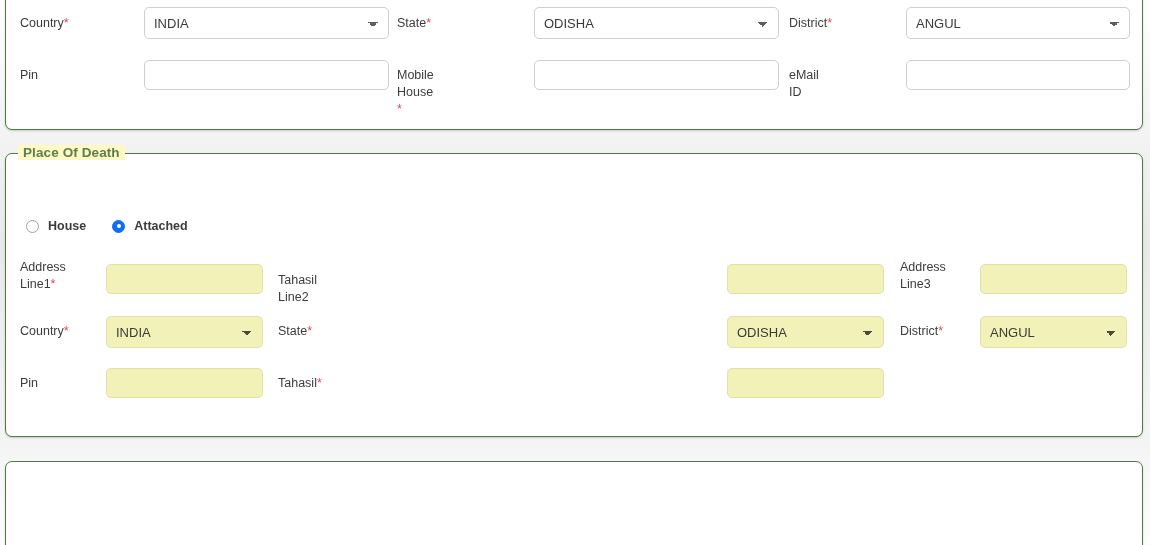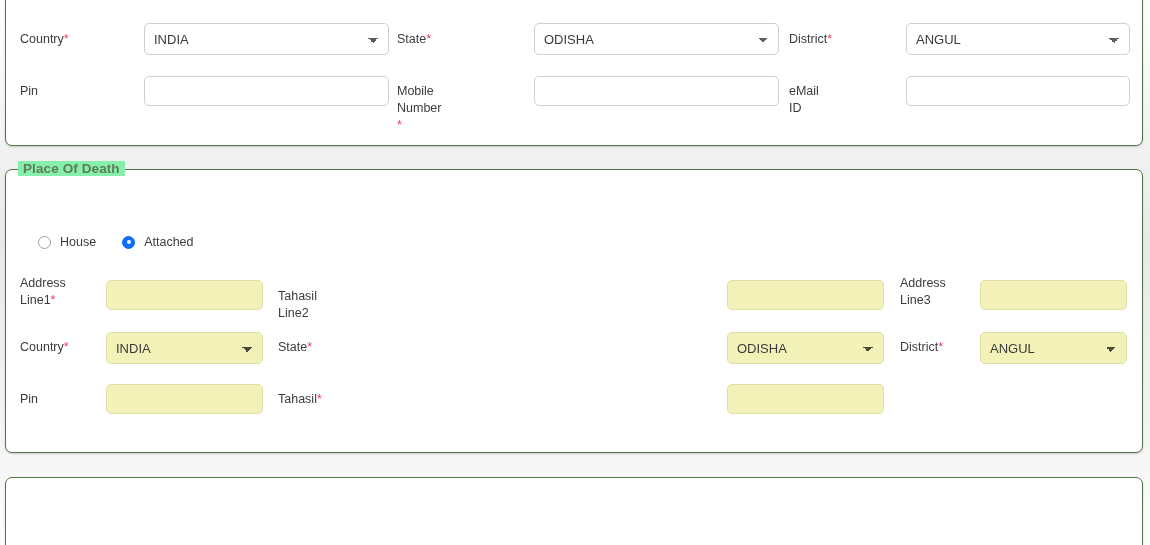--- a/index.html
+++ b/index.html
@@ -14,21 +14,20 @@
     font-family: "Liberation Sans", sans-serif;
     background: linear-gradient(180deg, #ffffff 0%, #e9e9e9 45%, #f4f4f4 80%, #fdfdfd 100%);
     color: #3a3a3a;
     font-size: 13px;
   }
 
   .page {
     position: relative;
     width: 1150px;
     height: 428px;
-    margin-top: 16px;
   }
 
   
   .panel {
     position: absolute;
     left: 5px;
     width: 1138px;
     box-sizing: border-box;
     background: #ffffff;
     border: 1px solid #4e7a43;
@@ -37,21 +36,21 @@
   }
   .panel.no-legend {
     border-top: 1px solid #4e7a43;
   }
 
   .legend {
     position: absolute;
     top: -9px;
     left: 12px;
     padding: 0 5px;
-    background: #86efac;
+    background: #fef9c3;
     font-size: 13.5px;
     font-weight: 600;
     letter-spacing: .1px;
     color: #5d7d52;
     white-space: nowrap;
   }
 
   
   #panel-contact  { top: -60px; height: 190px; }
   #panel-place    { top: 153px; height: 284px; }
@@ -197,34 +196,34 @@
     <select class="sel" style="left:900px; top:66px; width:224px;">
       <option>ANGUL</option>
     </select>
 
     <div class="field" style="left:14px; top:126px;">
       <span class="lbl">Pin</span>
     </div>
     <input class="txt" style="left: 138px; top: 119px; width: 245px;" value="">
 
     <div class="field" style="left:391px; top:126px;">
-      <span class="lbl"><span>Mobile Number </span><span class="req">*</span></span>
+      <span class="lbl"><span>Mobile House </span><span class="req">*</span></span>
     </div>
     <input class="txt" style="left: 528px; top: 119px; width: 245px;" value="">
 
     <div class="field" style="left:783px; top:126px;">
       <span class="lbl">eMail ID</span>
     </div>
     <input class="txt" style="left: 900px; top: 119px; width: 224px;" value="">
   </div>
 
   <div class="panel" id="panel-place">
     <span class="legend">Place Of Death</span>
 
-    <div class="radio-wrap" style="left:32px; top:65px;">
+    <div class="radio-wrap" style="left:20px; top:65px;font-weight:bold;">
       <div class="radio-item">
         <span class="radio-dot"></span>
         <span class="radio-label">House</span>
       </div>
       <div class="radio-item">
         <span class="radio-dot checked"></span>
         <span class="radio-label">Attached</span>
       </div>
     </div>
 

